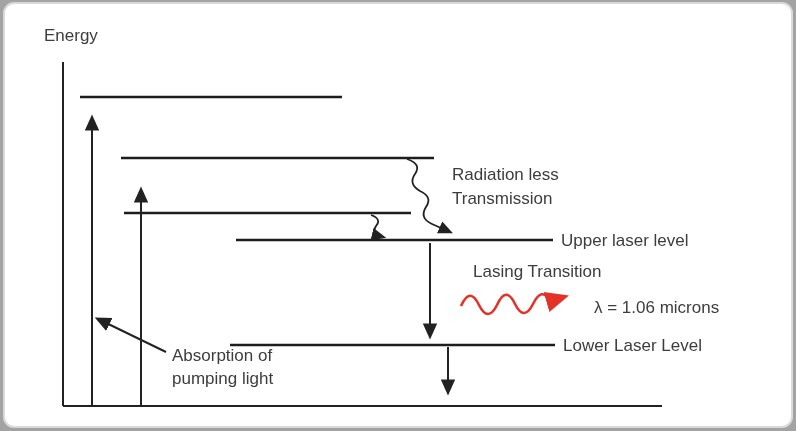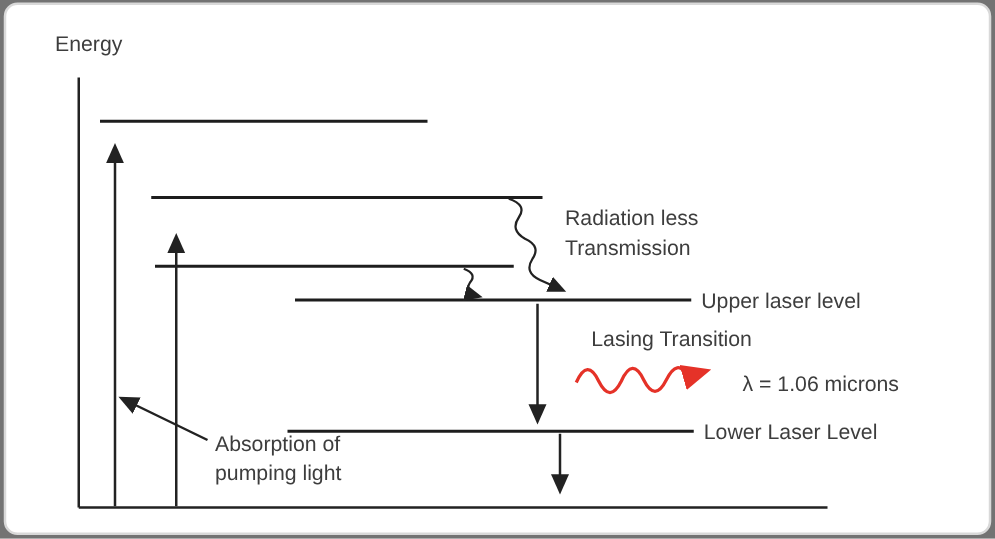--- a/index.html
+++ b/index.html
@@ -5,21 +5,21 @@
   html, body {
     margin: 0;
     padding: 0;
     background: #ffffff;
     font-family: "Liberation Sans", sans-serif;
   }
   .stage {
     position: relative;
     width: 796px;
     height: 431px;
-    background: #737373;
+    background: #a3a3a3;
     text-align: center;
   }
   svg { display: block; }
   .ln {
     stroke: #222222;
     stroke-width: 2;
     fill: none;
   }
   .lvl {
     stroke: #1d1d1d;

